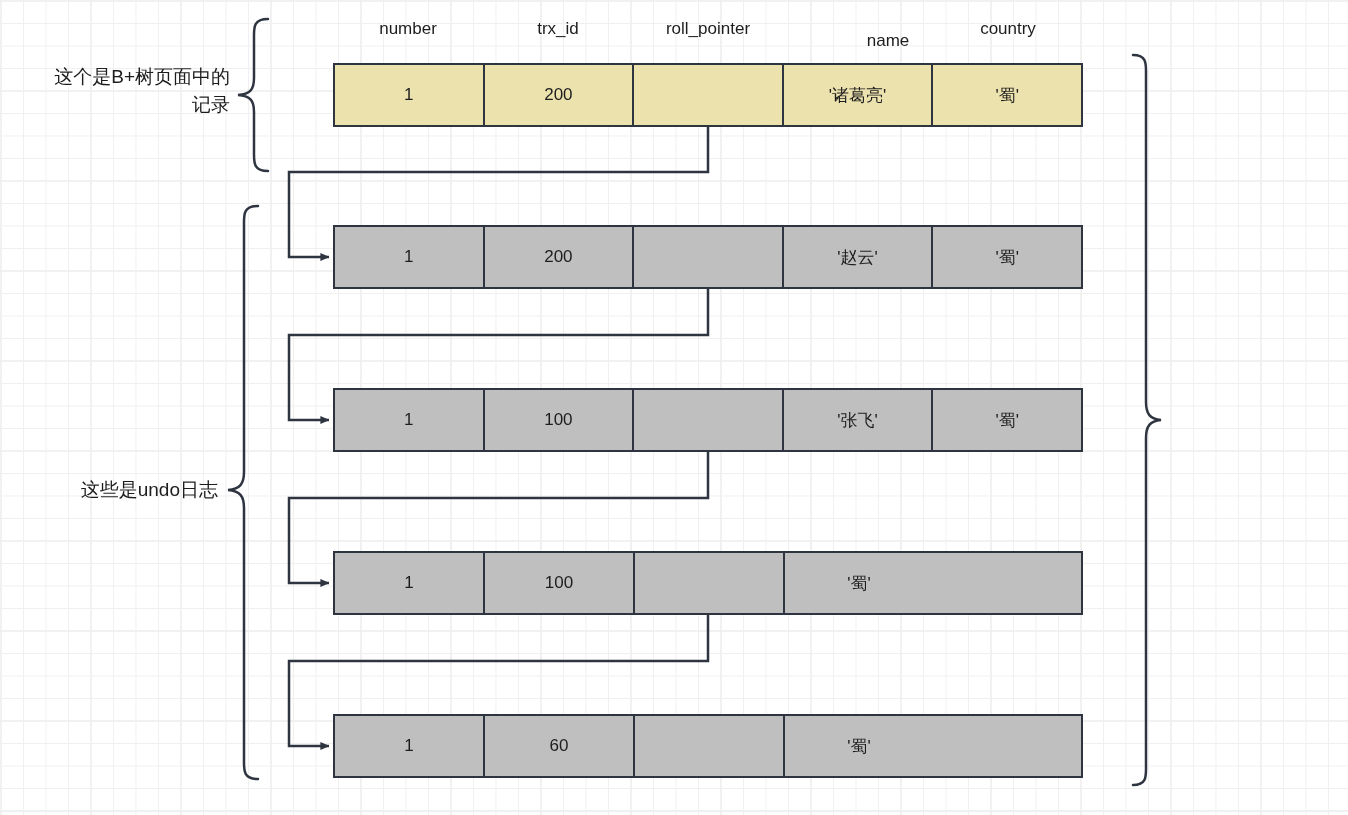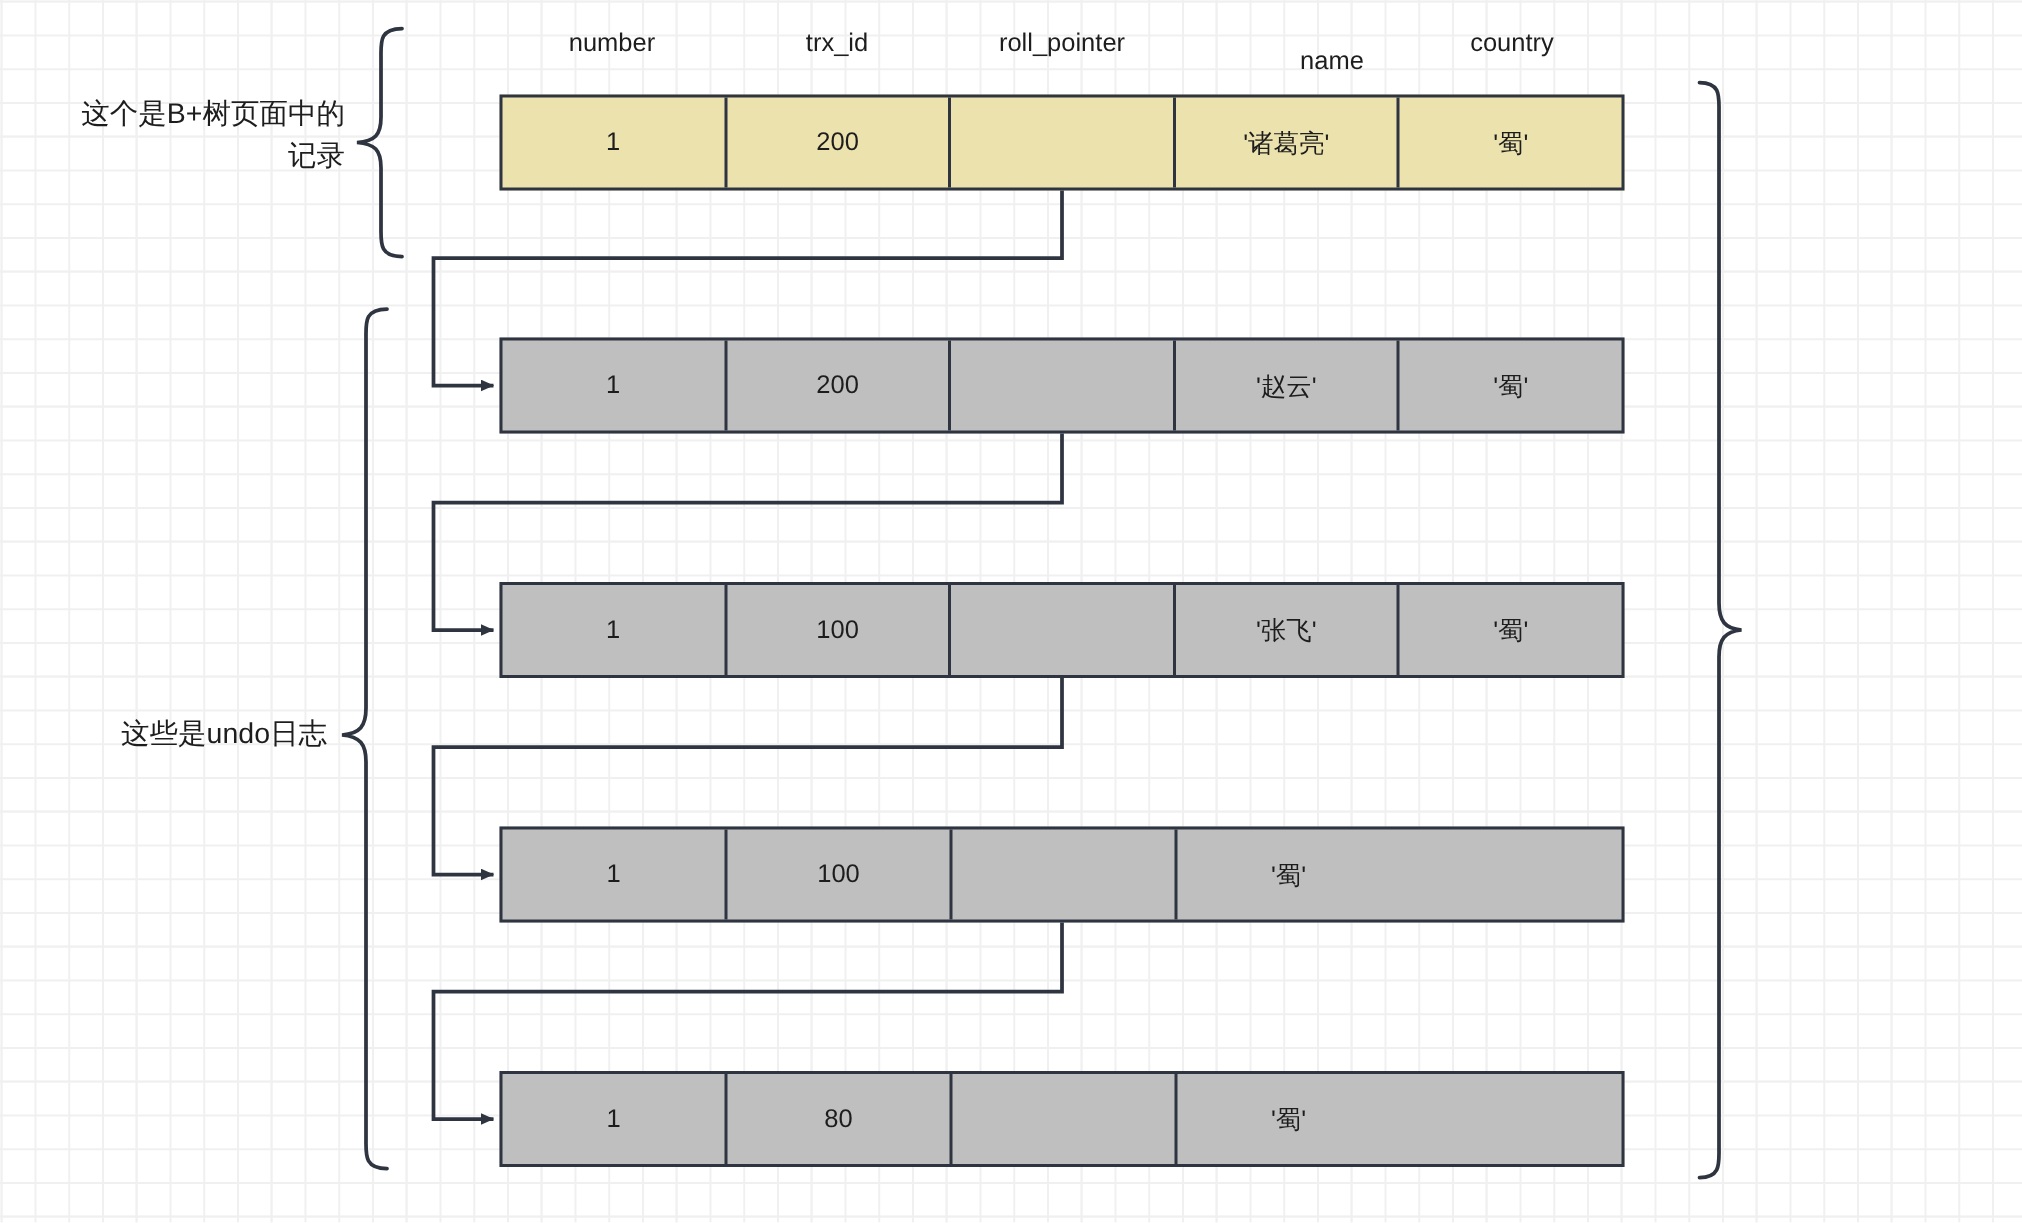--- a/index.html
+++ b/index.html
@@ -130,21 +130,21 @@
 
   <div class="record rec-gray" style="top:551px;">
     <div class="cell c-number">1</div>
     <div class="cell c-trx">100</div>
     <div class="cell c-roll"></div>
     <div class="cell c-country">'蜀'</div>
   </div>
 
   <div class="record rec-gray" style="top:714px;">
     <div class="cell c-number">1</div>
-    <div class="cell c-trx">80</div>
+    <div class="cell c-trx">60</div>
     <div class="cell c-roll"></div>
     <div class="cell c-country">'蜀'</div>
   </div>
 
   <svg id="svg-layer" viewBox="0 0 1348 815">
     <defs>
       <marker id="arrowhead" markerWidth="9" markerHeight="8" refX="8.6" refY="4" orient="auto" markerUnits="userSpaceOnUse">
         <path d="M0,0 L9,4 L0,8 Z" fill="#2e3440"></path>
       </marker>
     </defs>

